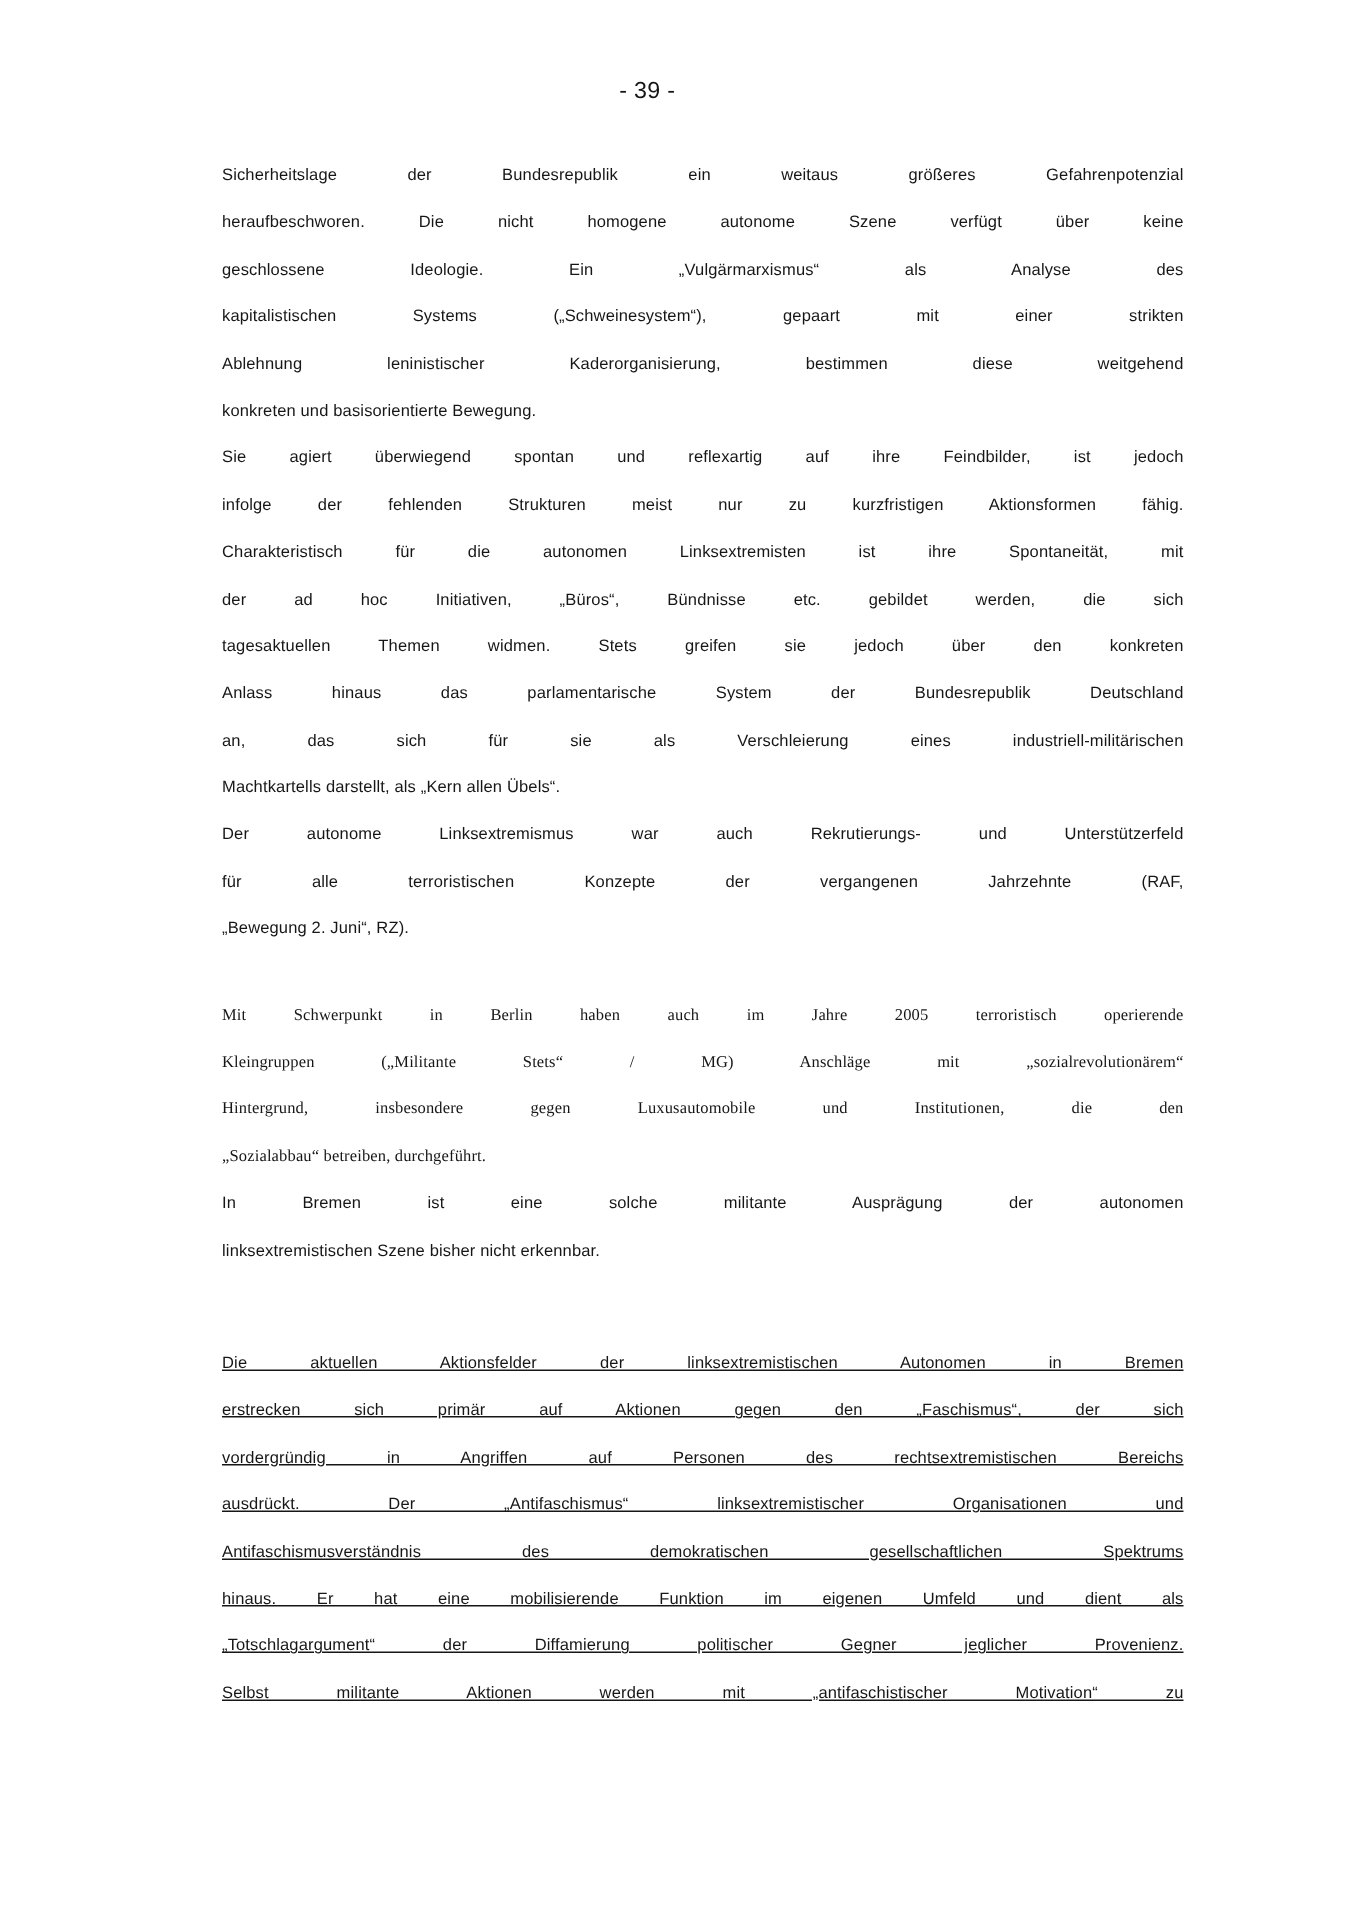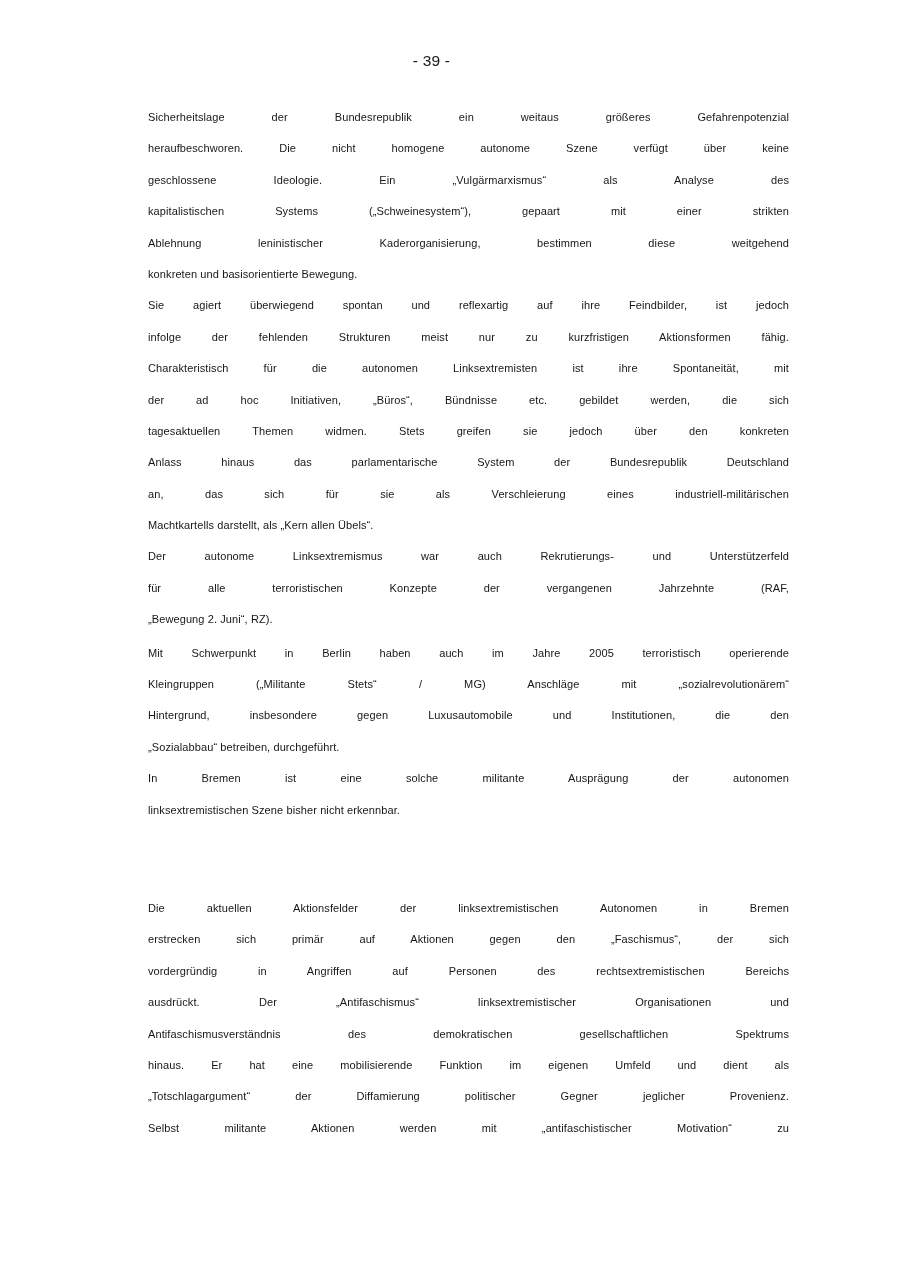--- a/index.html
+++ b/index.html
@@ -35,22 +35,22 @@
     position: absolute;
     left: 148px;
     top: 102px;
     width: 641px;
     font-size: 11px;
   }
   .para {
     margin: 0;
     padding: 0;
   }
-  .para.gap-small { margin-top: 2px; }
-  .para.gap-large { margin-top: 67px; }
+  .para.gap-small { margin-top: 26px; font-family: Liberation Serif, serif; }
+  .para.gap-large { margin-top: 44px; text-decoration: underline; }
   .line {
     height: 31.4px;
     line-height: 31.4px;
     text-align: justify;
     text-align-last: justify;
     white-space: nowrap;
     letter-spacing: 0.1px;
   }
   .line.last {
     text-align-last: left;

